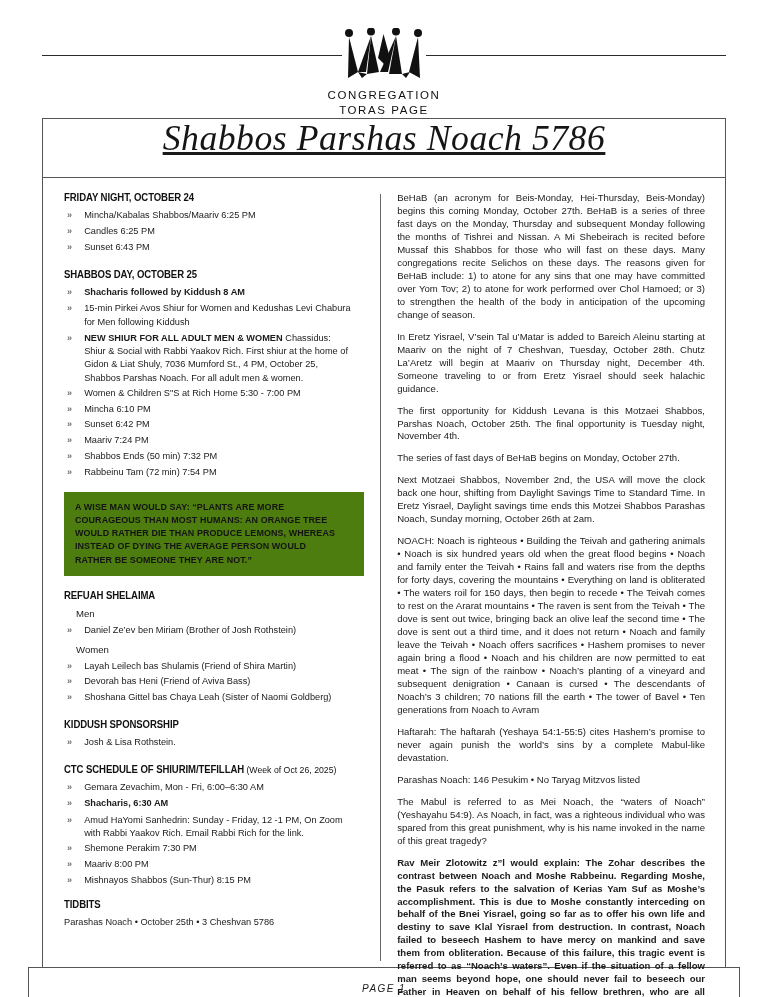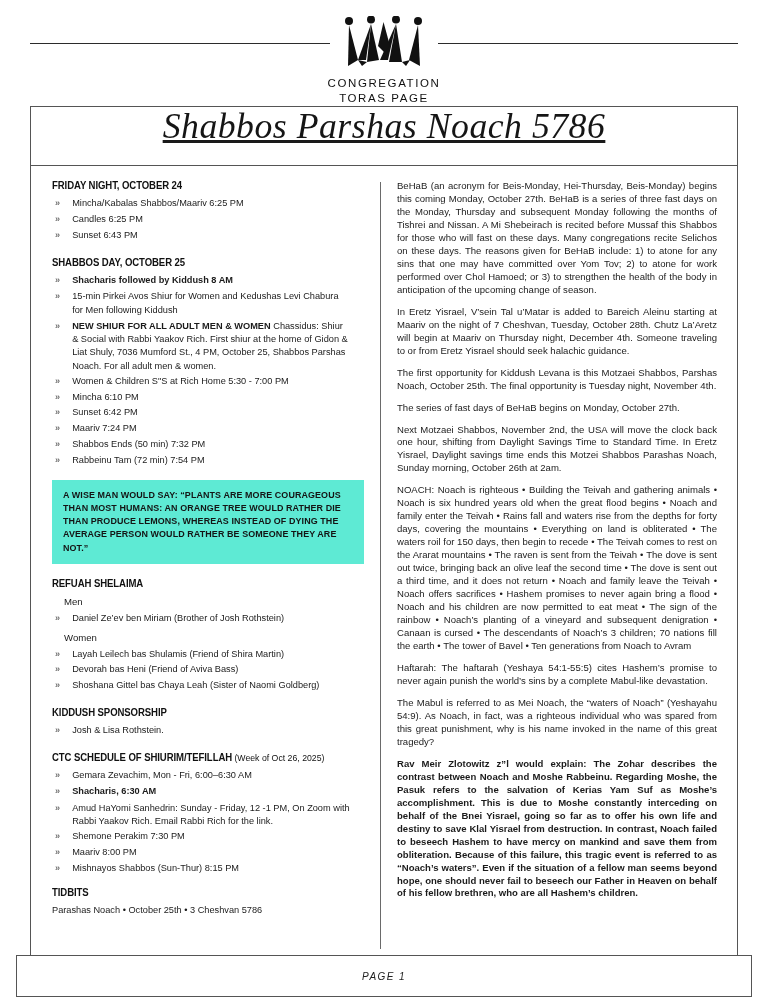--- a/index.html
+++ b/index.html
@@ -13,21 +13,21 @@
     font-family: "Liberation Sans", sans-serif;
     color: #1a1a1a;
     -webkit-font-smoothing: antialiased;
   }
 
   .page {
     position: relative;
     width: 768px;
     height: 997px;
     box-sizing: border-box;
-    padding: 0;
+    padding: 12px;
     overflow: hidden;
   }
 
   
   .masthead {
     position: relative;
     height: 106px;
     display: flex;
     align-items: flex-start;
     justify-content: center;
@@ -168,21 +168,21 @@
   .plain-line {
     font-size: 9.6px;
     margin: 2px 0 0 0;
     color: #1b1b1b;
     transform: scaleX(0.96);
     transform-origin: left center;
   }
 
   
   .quotebox {
-    background: #5eead4;
+    background: #4d7c0f;
     margin: 13px 0 14px 0;
     padding: 9px 10px 9px 11px;
     box-sizing: border-box;
   }
   .quotebox p {
     margin: 0;
     font-weight: bold;
     font-size: 9.3px;
     line-height: 1.42;
     letter-spacing: 0.1px;
@@ -329,20 +329,21 @@
     <div class="col-divider"></div>
 
     <div class="col col-right">
       <p class="para">BeHaB (an acronym for Beis-Monday, Hei-Thursday, Beis-Monday) begins this coming Monday, October 27th. BeHaB is a series of three fast days on the Monday, Thursday and subsequent Monday following the months of Tishrei and Nissan. A Mi Shebeirach is recited before Mussaf this Shabbos for those who will fast on these days. Many congregations recite Selichos on these days. The reasons given for BeHaB include: 1) to atone for any sins that one may have committed over Yom Tov; 2) to atone for work performed over Chol Hamoed; or 3) to strengthen the health of the body in anticipation of the upcoming change of season.</p>
       <p class="para">In Eretz Yisrael, V’sein Tal u’Matar is added to Bareich Aleinu starting at Maariv on the night of 7 Cheshvan, Tuesday, October 28th. Chutz La’Aretz will begin at Maariv on Thursday night, December 4th. Someone traveling to or from Eretz Yisrael should seek halachic guidance.</p>
       <p class="para">The first opportunity for Kiddush Levana is this Motzaei Shabbos, Parshas Noach, October 25th. The final opportunity is Tuesday night, November 4th.</p>
       <p class="para">The series of fast days of BeHaB begins on Monday, October 27th.</p>
       <p class="para">Next Motzaei Shabbos, November 2nd, the USA will move the clock back one hour, shifting from Daylight Savings Time to Standard Time. In Eretz Yisrael, Daylight savings time ends this Motzei Shabbos Parashas Noach, Sunday morning, October 26th at 2am.</p>
       <p class="para">NOACH: Noach is righteous • Building the Teivah and gathering animals • Noach is six hundred years old when the great flood begins • Noach and family enter the Teivah • Rains fall and waters rise from the depths for forty days, covering the mountains • Everything on land is obliterated • The waters roil for 150 days, then begin to recede • The Teivah comes to rest on the Ararat mountains • The raven is sent from the Teivah • The dove is sent out twice, bringing back an olive leaf the second time • The dove is sent out a third time, and it does not return • Noach and family leave the Teivah • Noach offers sacrifices • Hashem promises to never again bring a flood • Noach and his children are now permitted to eat meat • The sign of the rainbow • Noach’s planting of a vineyard and subsequent denigration • Canaan is cursed • The descendants of Noach’s 3 children; 70 nations fill the earth • The tower of Bavel • Ten generations from Noach to Avram</p>
       <p class="para">Haftarah: The haftarah (Yeshaya 54:1-55:5) cites Hashem’s promise to never again punish the world’s sins by a complete Mabul-like devastation.</p>
+      <p class="para">Parashas Noach: 146 Pesukim • No Taryag Mitzvos listed</p>
       <p class="para">The Mabul is referred to as Mei Noach, the “waters of Noach” (Yeshayahu 54:9). As Noach, in fact, was a righteous individual who was spared from this great punishment, why is his name invoked in the name of this great tragedy?</p>
       <p class="para">Rav Meir Zlotowitz z”l would explain: The Zohar describes the contrast between Noach and Moshe Rabbeinu. Regarding Moshe, the Pasuk refers to the salvation of Kerias Yam Suf as Moshe’s accomplishment. This is due to Moshe constantly interceding on behalf of the Bnei Yisrael, going so far as to offer his own life and destiny to save Klal Yisrael from destruction. In contrast, Noach failed to beseech Hashem to have mercy on mankind and save them from obliteration. Because of this failure, this tragic event is referred to as “Noach’s waters”. Even if the situation of a fellow man seems beyond hope, one should never fail to beseech our Father in Heaven on behalf of his fellow brethren, who are all Hashem’s children.</p>
     </div>
   </div>
 
   <div class="footer-frame">
     <div class="page-num">PAGE 1</div>
   </div>
 </div>
 

